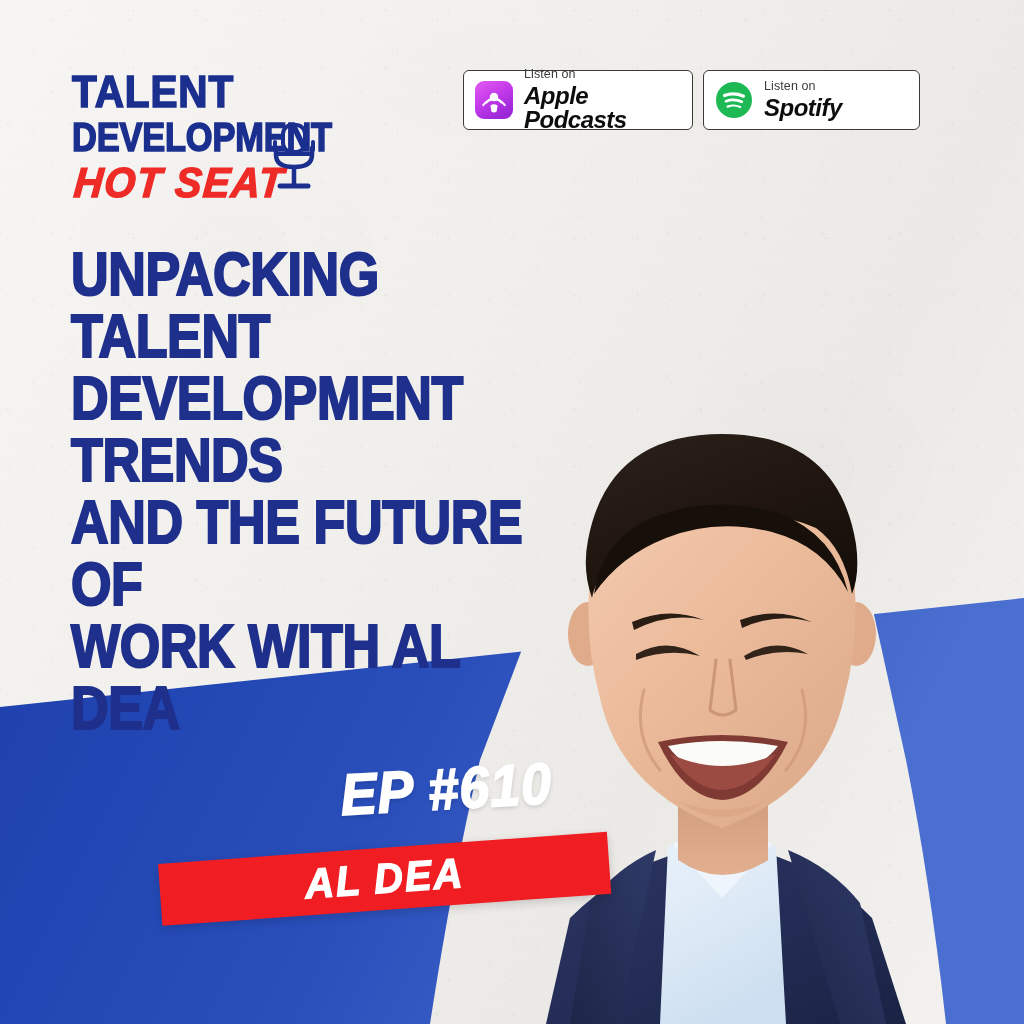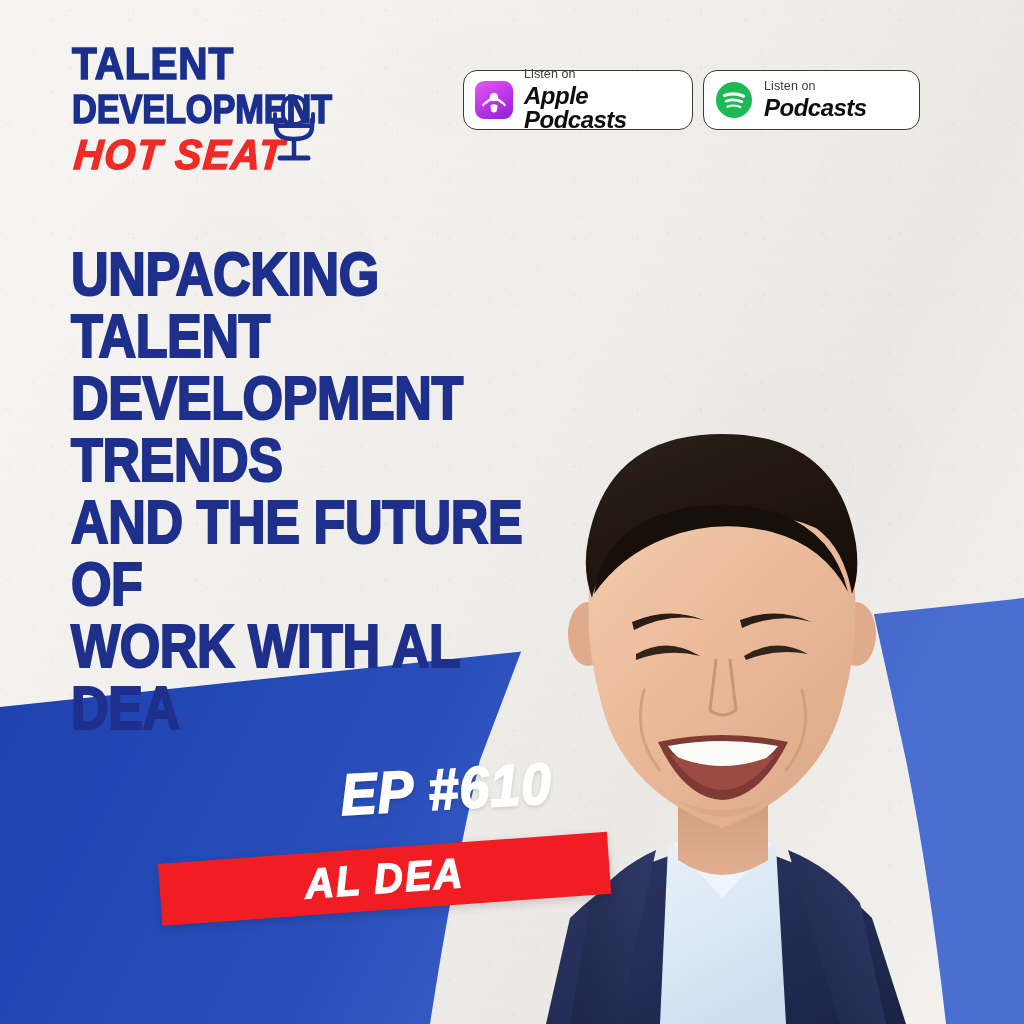--- a/index.html
+++ b/index.html
@@ -45,21 +45,21 @@
   .photo-layer{position:absolute;left:420px;top:398px;width:604px;height:626px;overflow:hidden;}
   .photo-svg{position:absolute;left:0;top:0;width:604px;height:626px;}
 
   
   .blue-band{
     position:absolute;left:0;top:0;width:1024px;height:1024px;
     pointer-events:none;
   }
 
   
-  .logo{position:absolute;left:72px;top:42px;width:260px;height:135px;}
+  .logo{position:absolute;left:72px;top:70px;width:260px;height:135px;}
   .logo-talent{
     position:absolute;left:0;top:0;
     font-family:"Liberation Sans", sans-serif;
     font-weight:bold;font-style:normal;
     font-size:44px;line-height:44px;letter-spacing:1px;
     color:#1b2f8f;
     transform:scaleX(.92);transform-origin:left top;
     -webkit-text-stroke:1.6px #1b2f8f;
   }
   .logo-development{
@@ -81,21 +81,21 @@
     -webkit-text-stroke:1.4px #ee2b26;
   }
   .logo-mic{position:absolute;left:196px;top:52px;width:52px;height:76px;}
 
   
   .badges{position:absolute;left:463px;top:70px;display:flex;gap:10px;align-items:center;}
   .badge{
     height:60px;
     background:#ffffff;
     border:1.6px solid #3a3a3a;
-    border-radius:14px;
+    border-radius:6px;
     display:flex;align-items:center;
     padding:0 16px 0 11px;
     gap:11px;
     cursor:pointer;
   }
   .badge-apple{width:230px;}
   .badge-spotify{width:217px;}
   .badge-icon{width:38px;height:38px;flex:0 0 38px;}
   .badge-text{display:flex;flex-direction:column;justify-content:center;line-height:1;}
   .badge-eyebrow{
@@ -301,21 +301,21 @@
 
     <div class="badge badge-spotify">
       <svg class="badge-icon" viewBox="0 0 38 38" xmlns="http://www.w3.org/2000/svg">
         <circle cx="19" cy="19" r="18" fill="#1DB954"></circle>
         <path d="M9.5 14.5 Q19 11 28.5 15.2" fill="none" stroke="#fff" stroke-width="3.2" stroke-linecap="round"></path>
         <path d="M11 20.2 Q19 17.2 26.8 20.8" fill="none" stroke="#fff" stroke-width="2.7" stroke-linecap="round"></path>
         <path d="M12.6 25.6 Q19 23.2 25.2 26" fill="none" stroke="#fff" stroke-width="2.2" stroke-linecap="round"></path>
       </svg>
       <div class="badge-text">
         <span class="badge-eyebrow">Listen on</span>
-        <span class="badge-name">Podcasts</span>
+        <span class="badge-name">Spotify</span>
       </div>
     </div>
 
   </div>
 
   <div class="title">UNPACKING TALENT
 DEVELOPMENT TRENDS
 AND THE FUTURE OF
 WORK WITH AL DEA</div>
 

